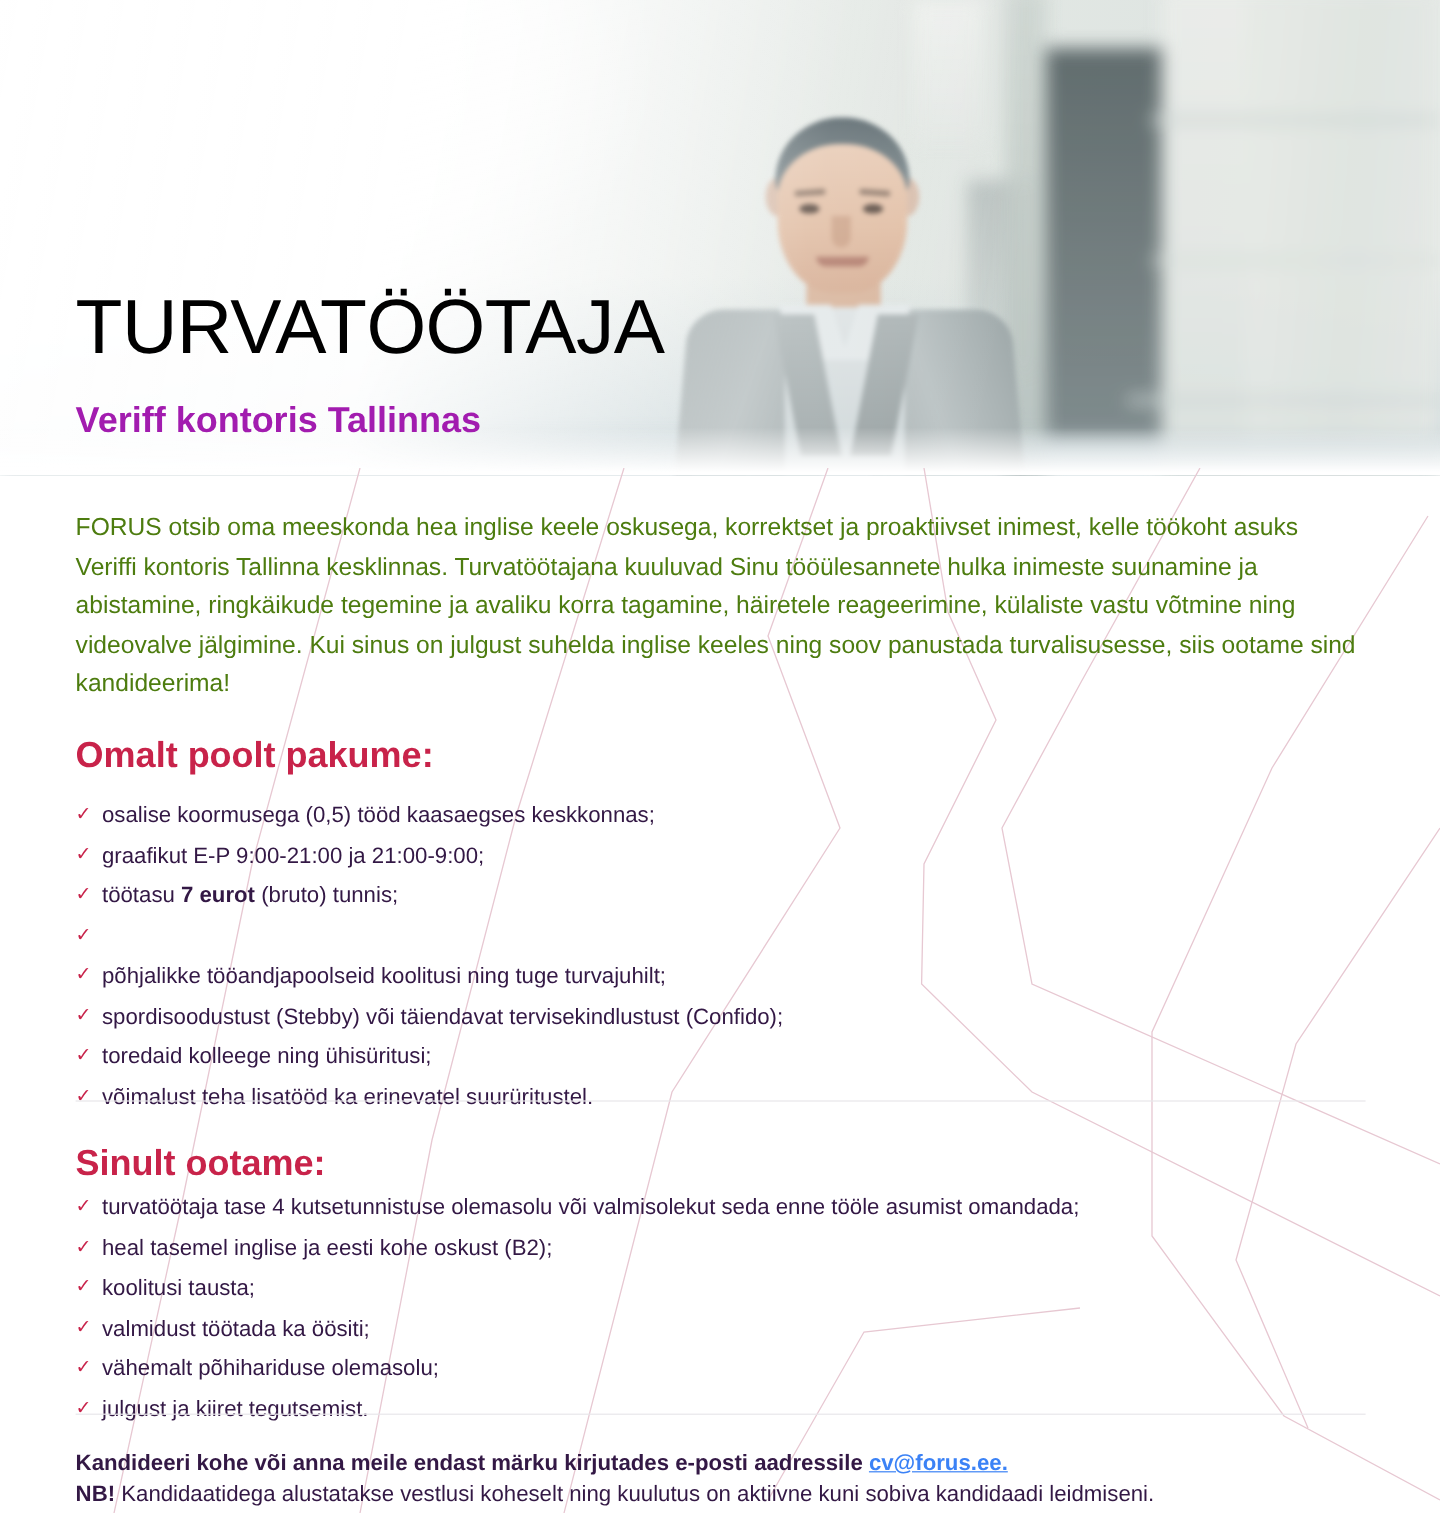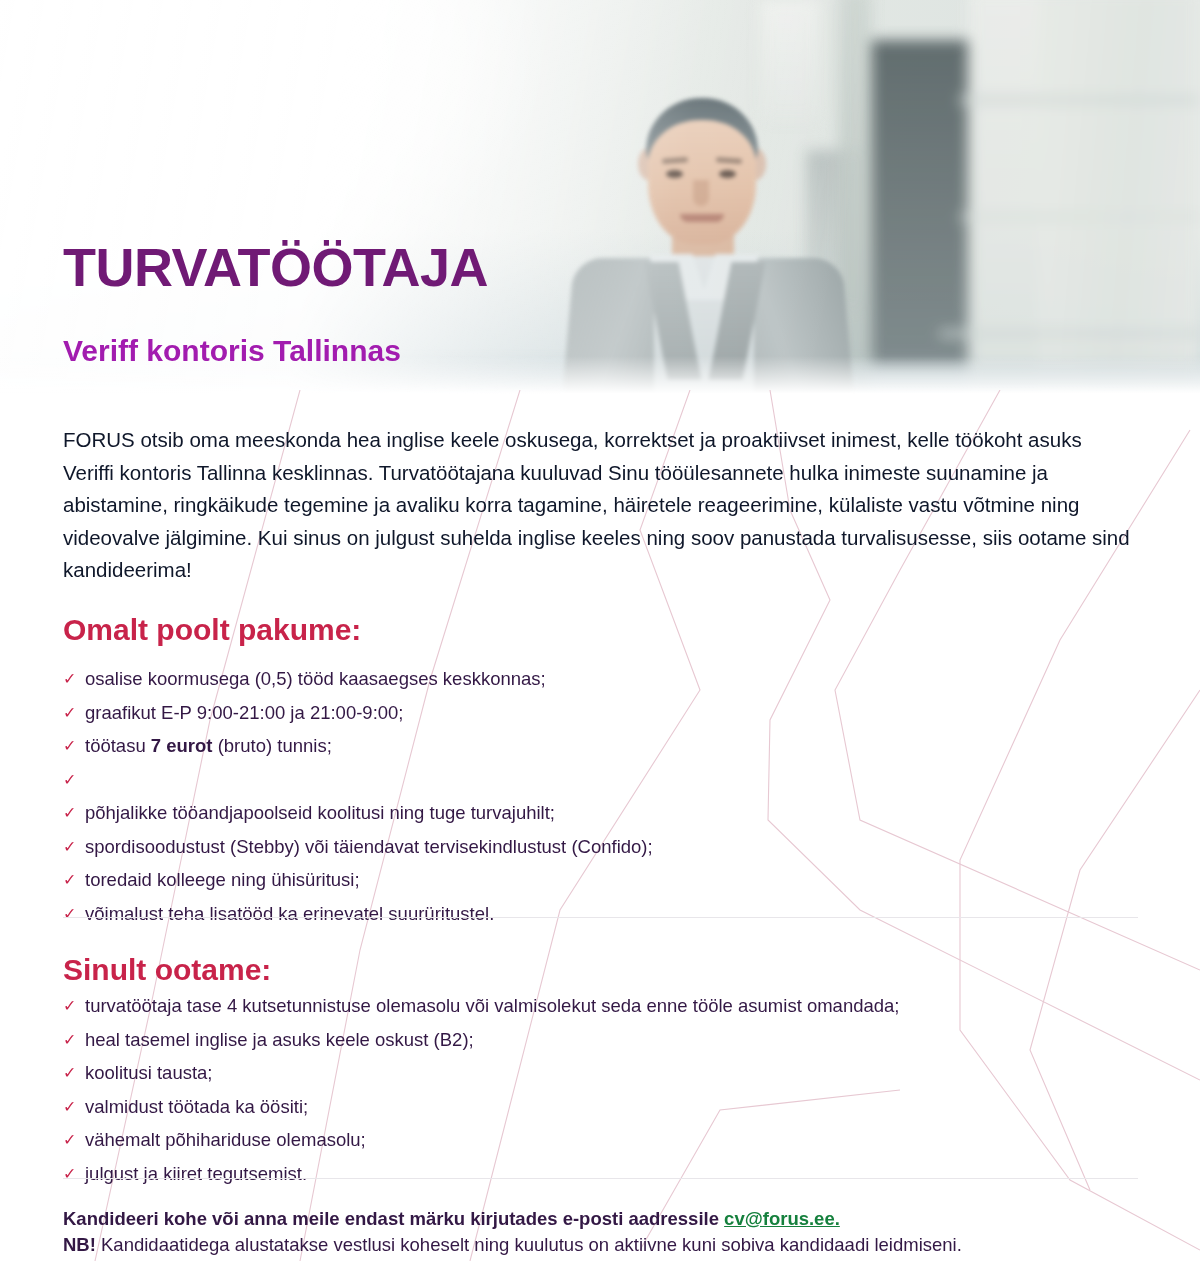--- a/index.html
+++ b/index.html
@@ -115,32 +115,32 @@
   }
 
   
   .watermark { position:absolute; left:0; top:390px; width:1200px; height:871px; pointer-events:none; }
 
   
   .content { position:absolute; left:0; top:0; width:1200px; }
 
   .title {
     position:absolute; left:63px; top:240px;
-    font-size:54px; font-weight:bold; letter-spacing:-0.5px;
-    color:#701a75; line-height:1;
+    font-size:64px; font-weight:normal; letter-spacing:-0.5px;
+    color:#000000; line-height:1;
   }
   .subtitle {
     position:absolute; left:63px; top:336px;
     font-size:30px; font-weight:bold;
     color:#a21caf; line-height:1;
   }
 
   .intro {
     position:absolute; left:63px; top:424px; width:1075px;
-    font-size:20.5px; line-height:32.5px; color:#0f172a;
+    font-size:20.5px; line-height:32.5px; color:#4d7c0f;
   }
 
   .section-head {
     font-size:30px; font-weight:bold; color:#C8234A; line-height:1;
   }
   .sec1-head { position:absolute; left:63px; top:615px; }
   .sec2-head { position:absolute; left:63px; top:955px; }
 
   ul.bullets { list-style:none; }
   .sec1-list { position:absolute; left:63px; top:668px; width:1080px; }
@@ -161,21 +161,21 @@
     position:absolute; left:63px; width:1075px; height:1px;
     background:#e8e6ea;
   }
   .div1 { top:917px; }
   .div2 { top:1178px; }
 
   .footer { position:absolute; left:63px; top:1206px; width:1100px; }
   .footer-line1 {
     font-size:18.5px; font-weight:bold; color:#331845; line-height:26px;
   }
-  .footer-line1 .email { color:#15803d; }
+  .footer-line1 .email { color:#3b82f6; }
   .footer-line2 {
     font-size:18.5px; color:#331845; line-height:26px; margin-top:0;
   }
   .footer-line2 b { font-weight:bold; }
 </style>
 </head>
 <body>
 
 <div class="hero">
   <div class="hero-photo"></div>
@@ -276,21 +276,21 @@
   <div class="divider div1"></div>
 
   <h3 class="section-head sec2-head">Sinult ootame:</h3>
   <ul class="bullets sec2-list">
     <li>
         <span class="chk">✓</span>
         <span class="bullet-text"><span>turvatöötaja tase 4 kutsetunnistuse olemasolu või valmisolekut seda enne tööle asumist omandada;</span><b></b><span></span></span>
       </li>
     <li>
         <span class="chk">✓</span>
-        <span class="bullet-text"><span>heal tasemel inglise ja asuks keele oskust (B2);</span><b></b><span></span></span>
+        <span class="bullet-text"><span>heal tasemel inglise ja eesti kohe oskust (B2);</span><b></b><span></span></span>
       </li>
     <li>
         <span class="chk">✓</span>
         <span class="bullet-text"><span>koolitusi tausta;</span><b></b><span></span></span>
       </li>
     <li>
         <span class="chk">✓</span>
         <span class="bullet-text"><span>valmidust töötada ka öösiti;</span><b></b><span></span></span>
       </li>
     <li>

